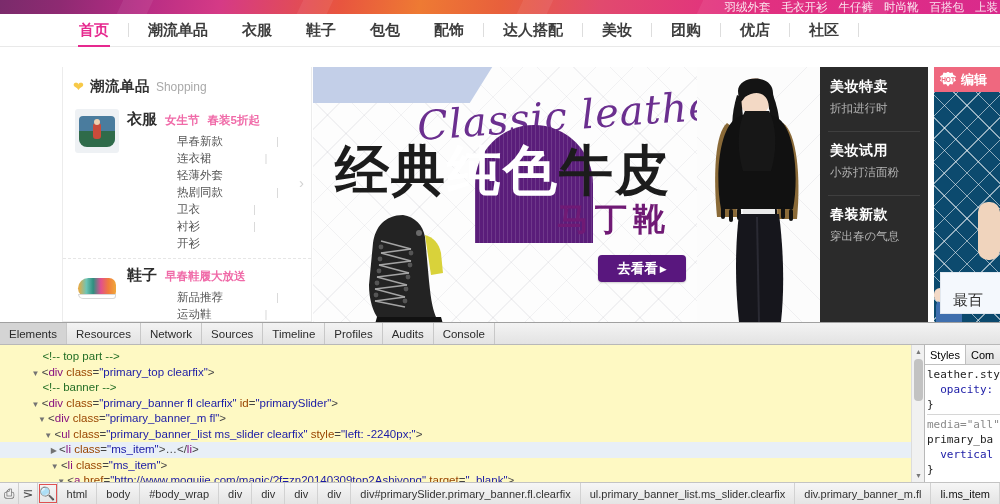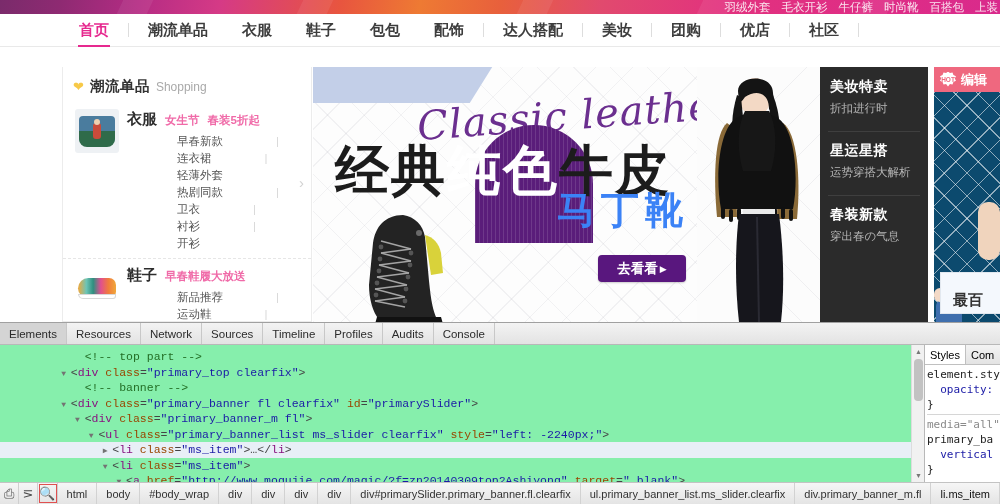--- a/index.html
+++ b/index.html
@@ -177,22 +177,22 @@
     position: absolute; left: 162px; top: 58px; width: 118px; height: 118px;
     background: #5a1d7a;
     border-radius: 59px 59px 0 0;
     z-index: 2;
   }
   .hero-arc-stripes {
     position: absolute; inset: 0; border-radius: 59px 59px 0 0;
     background-image: repeating-linear-gradient(90deg, rgba(255,255,255,.12) 0 1px, transparent 1px 4px);
   }
   .hero-cn2 {
-    position: absolute; left: 244px; top: 118px;
-    font-size: 38px; font-weight: bold; color: #3b82f6;
+    position: absolute; left: 244px; top: 131px;
+    font-size: 32px; font-weight: bold; color: #701a75;
     letter-spacing: 6px; white-space: nowrap; z-index: 3;
   }
   .cta-btn {
     position: absolute; left: 285px; top: 188px;
     width: 88px; height: 27px; border-radius: 4px;
     background: #59177e; color: #fff;
     font-size: 13.5px; font-weight: bold;
     display: flex; align-items: center; justify-content: center; gap: 2px;
     z-index: 5; cursor: pointer;
     box-shadow: 0 1px 2px rgba(0,0,0,.2);
@@ -239,21 +239,21 @@
     position: absolute; inset: 0;
     background-image:
       repeating-linear-gradient(45deg, rgba(255,255,255,.55) 0 1px, transparent 1px 16px),
       repeating-linear-gradient(-45deg, rgba(255,255,255,.55) 0 1px, transparent 1px 16px);
   }
   .rpanel-card {
     position: absolute; left: 6px; bottom: 8px; right: -10px; height: 42px;
     background: #f4f8fd; border: 1px solid #e2e8ef;
     display: flex; align-items: center; padding-left: 12px;
   }
-  .rpanel-card-t { font-size: 15px; font-weight: bold; color: #333; white-space: nowrap; margin-top: 15px; }
+  .rpanel-card-t { font-size: 15px; font-weight: normal; color: #333; white-space: nowrap; margin-top: 15px; }
   .rp-blob { position: absolute; left: 2px; bottom: 0; width: 26px; height: 22px;
     background: #3f6fae; border-radius: 6px 6px 0 0; }
   .rp-skin { position: absolute; left: 0; bottom: 20px; width: 24px; height: 14px;
     background: #f3d9c6; border-radius: 6px; }
   .rp-arm { position: absolute; right: 0; top: 110px; width: 22px; height: 58px;
     background: #f0d4bd; border-radius: 10px; }
 
   
   .wm {
     position: absolute; right: 60px; top: 370px; z-index: 40;
@@ -280,23 +280,23 @@
     font-size: 11.5px; color: #2b2b2b;
   }
   .dt-tab {
     padding: 0 9px; display: flex; align-items: center; cursor: pointer;
     border-right: 1px solid #c8c8c8;
   }
   .dt-tab.active { background: #d4d4d4; }
   .dt-main { flex: 1; display: flex; min-height: 0; }
   .dt-dom {
     flex: 1; position: relative; overflow: hidden;
-    font-family: Liberation Mono, monospace;
+    font-family: Liberation Sans, sans-serif;
     font-size: 11.5px; line-height: 15.5px; color: #222;
-    padding: 4px 0 0 0; background: #86efac;
+    padding: 4px 0 0 0; background: #fef9c3;
   }
   .dom-line { white-space: pre; padding-left: 6px; height: 15.5px; }
   .dom-line.sel { background: #e8eff7; }
   .tkn-tag { color: #881280; }
   .tkn-attr { color: #994500; }
   .tkn-val { color: #1a1aa6; }
   .tkn-com { color: #236e25; }
   .tkn-pun { color: #444; }
   .tri { color: #737373; font-size: 8px; }
 
@@ -548,22 +548,22 @@
         <span style="font-size:9px">▶</span>
       </div>
     </div>
 
     <div class="tiles">
       <div class="tile">
         <div class="tile-t">美妆特卖</div>
         <div class="tile-s">折扣进行时</div>
       </div>
       <div class="tile">
-        <div class="tile-t">星运星搭</div>
-        <div class="tile-s">运势穿搭大解析</div>
+        <div class="tile-t">美妆试用</div>
+        <div class="tile-s">小苏打洁面粉</div>
       </div>
       <div class="tile">
         <div class="tile-t">春装新款</div>
         <div class="tile-s">穿出春の气息</div>
       </div>
     </div>
 
     <div class="rpanel">
       <div class="rpanel-head">
         <div class="hot-badge">HOT</div>
@@ -618,21 +618,21 @@
         <div class="thumb"></div>
         <div class="arr dn">▼</div>
       </div>
 
       <div class="dt-styles">
         <div class="st-tabs">
           <div class="st-tab active">Styles</div>
           <div class="st-tab">Com</div>
         </div>
         <div class="st-body" id="styles-body">
-            <div class="st-line">element.sty</div>
+            <div class="st-line">leather.sty</div>
             <div class="st-line st-prop">  opacity:</div>
             <div class="st-line">}</div>
             <div class="st-sep"></div>
             <div class="st-line st-grey">media="all"</div>
             <div class="st-line">primary_ba</div>
             <div class="st-line st-prop">  vertical</div>
             <div class="st-line">}</div>
           </div>
       </div>
     </div>

